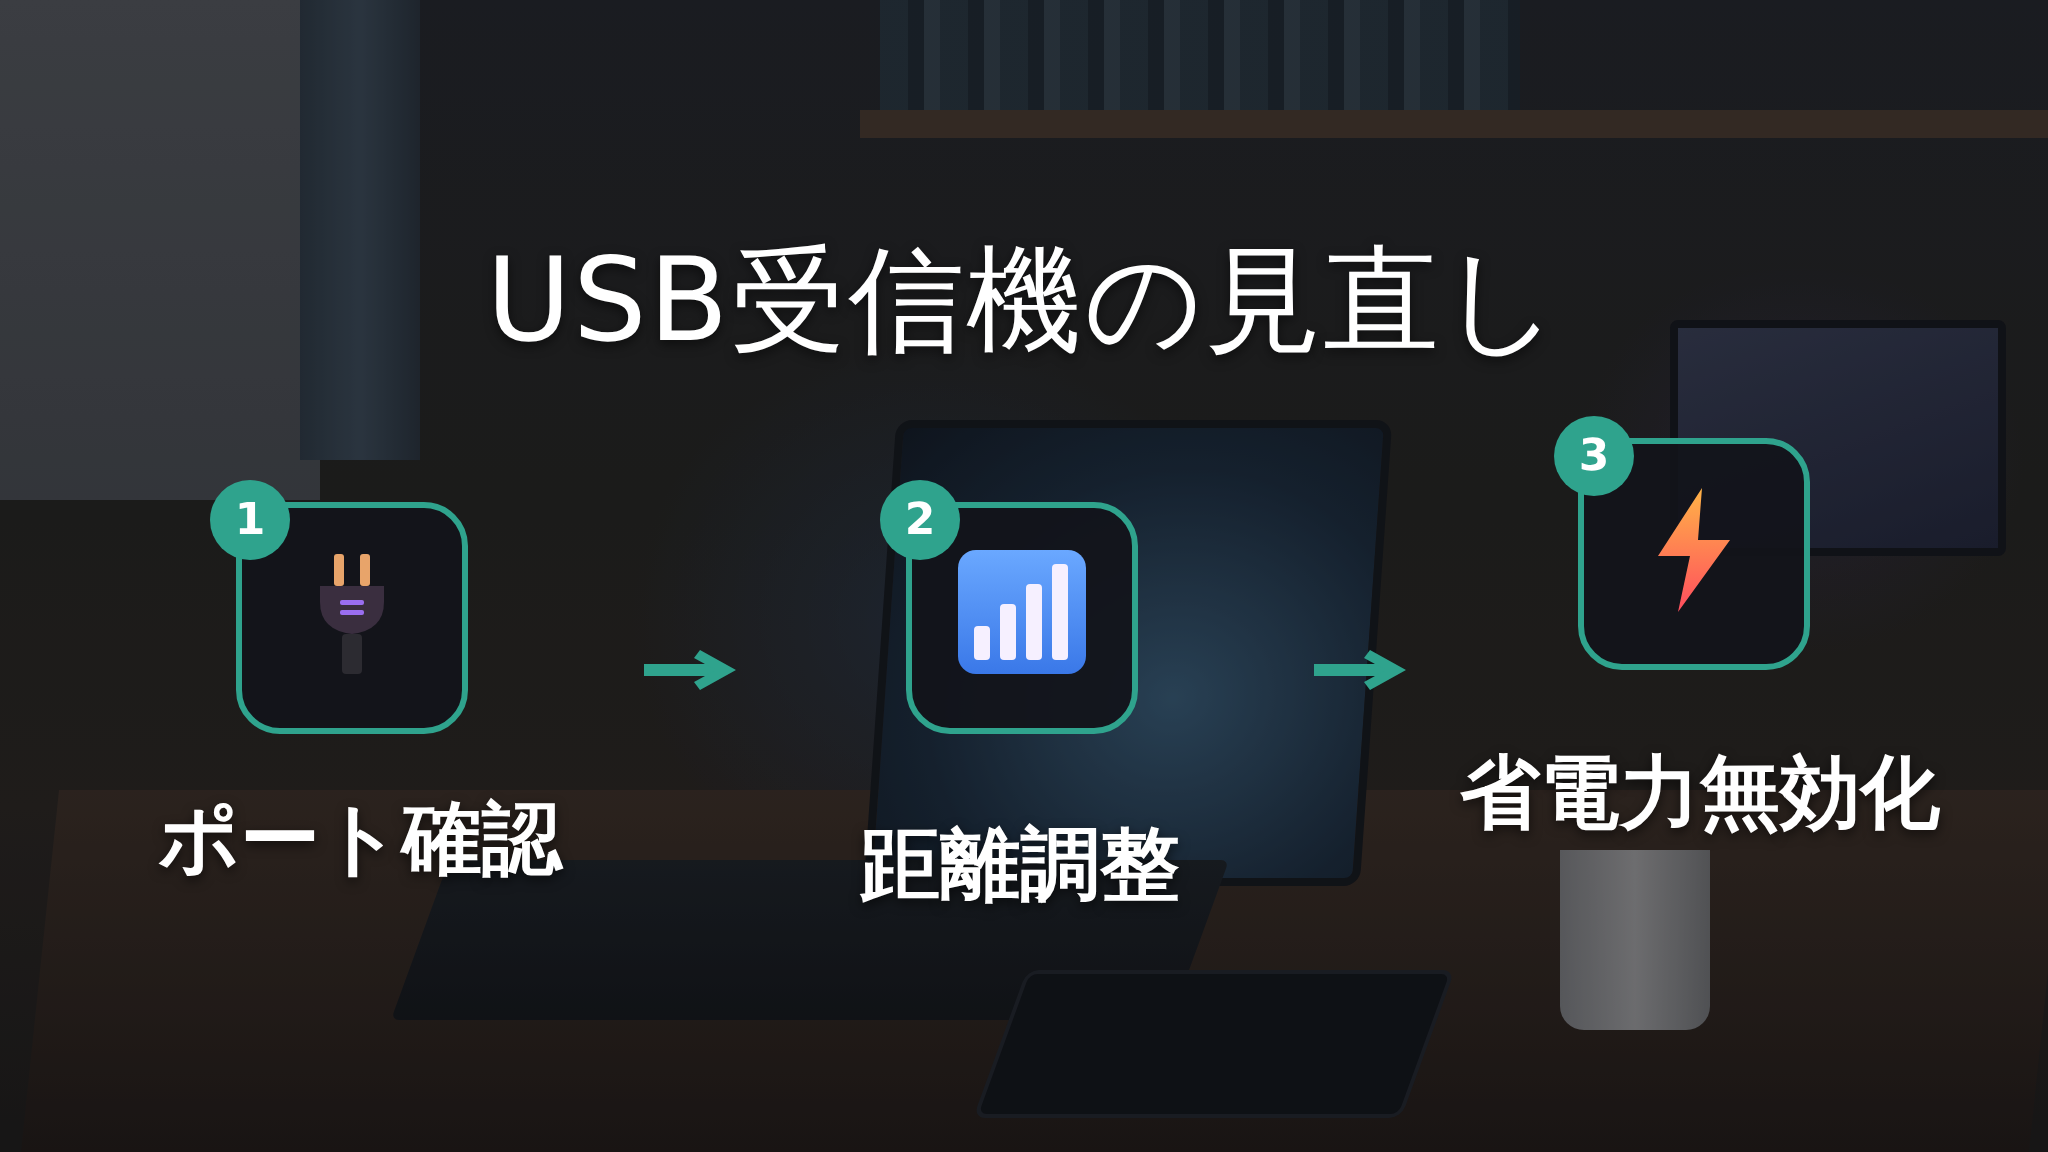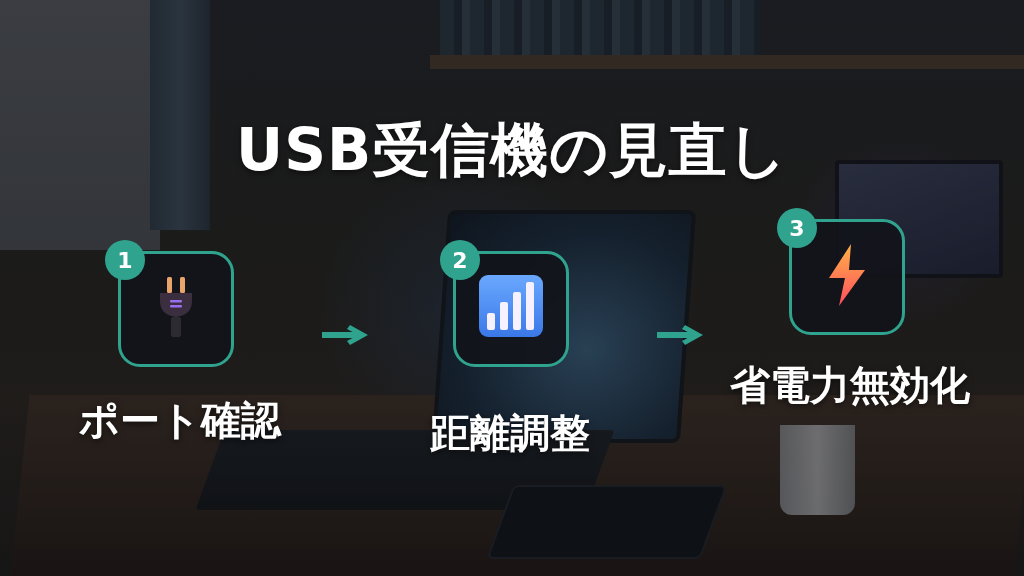--- a/index.html
+++ b/index.html
@@ -61,21 +61,21 @@
     .mug {
       position: absolute; left: 780px; top: 425px; width: 75px; height: 90px;
       background: linear-gradient(90deg, #9a9ea3, #c7c9cc 50%, #8e9296);
       border-radius: 0 0 12px 12px; opacity: 0.75;
     }
     .overlay { position: absolute; inset: 0; background: rgba(10,12,16,0.35); }
 
     .title {
       position: absolute; left: 0; right: 0; top: 112px;
       text-align: center; color: #ffffff;
-      font-size: 58px; font-weight: bold; letter-spacing: 1px;
+      font-size: 58px; font-weight: normal; letter-spacing: 1px;
       text-shadow: 0 2px 6px rgba(0,0,0,0.55);
     }
 
     .step-card {
       position: absolute; width: 116px; height: 116px;
       border: 3px solid #2fa38d; border-radius: 22px;
       background: rgba(18,19,26,0.92);
       box-sizing: border-box;
       display: flex; align-items: center; justify-content: center;
     }
@@ -166,13 +166,13 @@
         <linearGradient id="g3" x1="0" y1="0" x2="0" y2="1">
           <stop offset="0" stop-color="#ffb347"></stop>
           <stop offset="1" stop-color="#ff4d5e"></stop>
         </linearGradient>
       </defs>
       <path d="M24 0 L2 34 H18 L12 62 L38 26 H22 Z" fill="url(#g3)"></path>
     </svg>
   </span>
 </div>
 <div class="badge" style="left:777px; top:208px;">3</div>
-<div class="label" style="left:725px; width:250px; top:360px;">省電力無効化</div>
+<div class="label" style="left:725px; width:250px; top:376px;font-family:Liberation Mono, monospace;">省電力無効化</div>
 
 </body></html>

